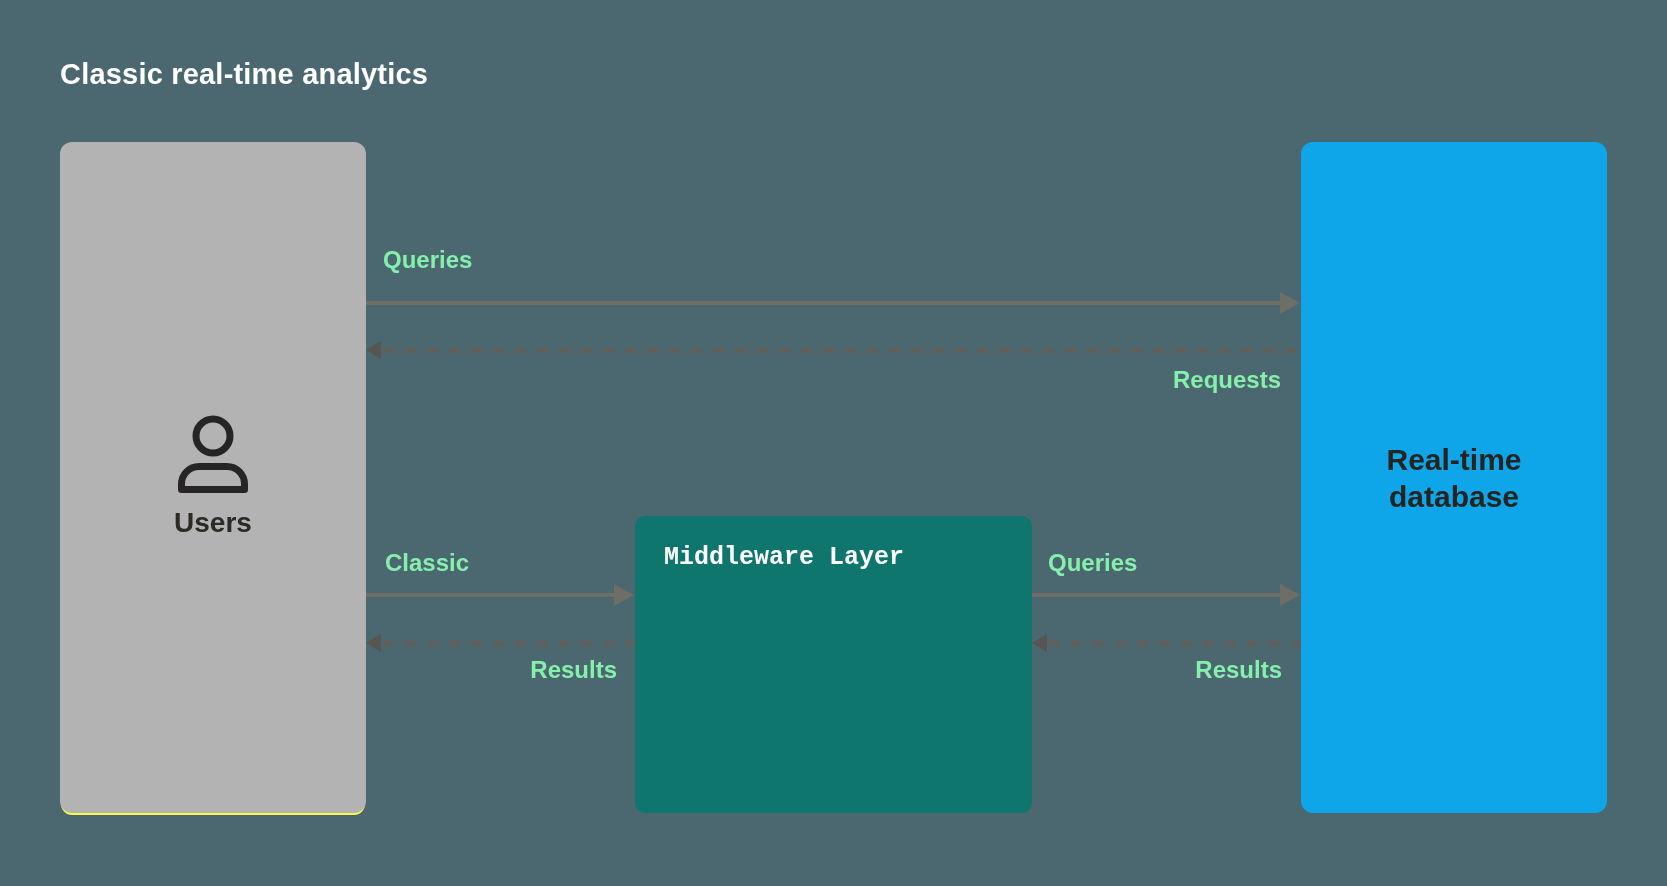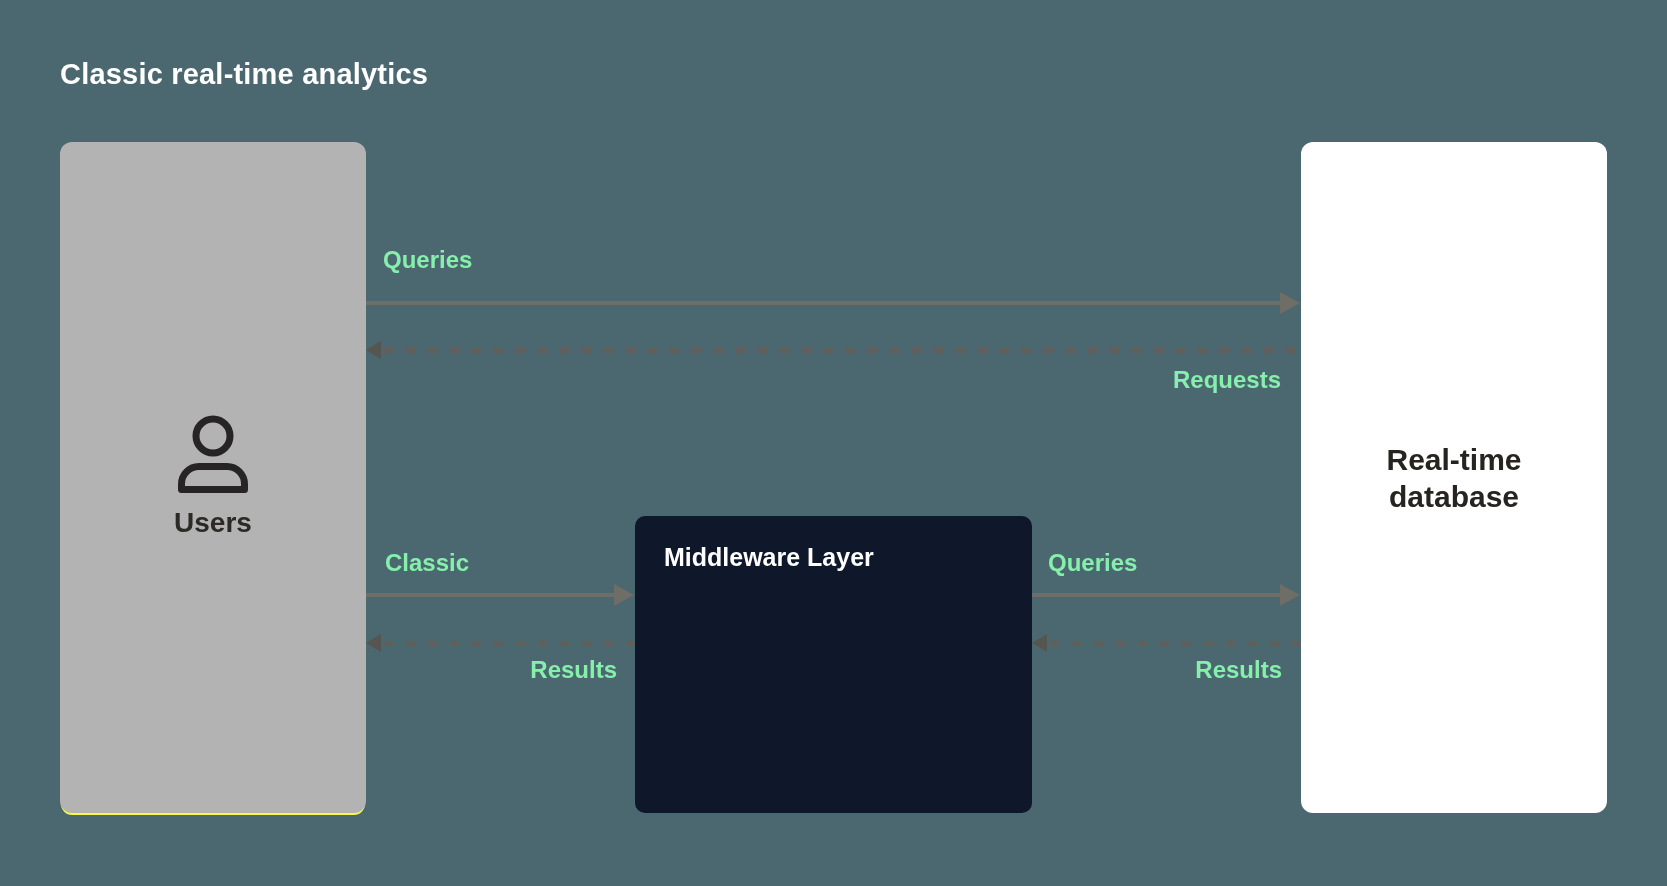--- a/index.html
+++ b/index.html
@@ -27,27 +27,28 @@
   }
   .node-users {
     left: 60px; top: 142px;
     width: 306px; height: 671px;
     background: #b3b3b3;
     box-shadow: 0 3px 0 -1px #f8fa4a;
   }
   .node-middleware {
     left: 635px; top: 516px;
     width: 397px; height: 297px;
-    background: #0f172a;
+    background: #0f766e;
     border-radius: 10px;
+    font-family: Liberation Mono, monospace;
   }
   .node-database {
     left: 1301px; top: 142px;
     width: 306px; height: 671px;
-    background: #ffffff;
+    background: #0ea5e9;
     display: flex;
     align-items: center;
     justify-content: center;
   }
 
   .users-icon-wrap {
     position: absolute;
     left: 50%; top: 273px;
     transform: translateX(-50%);
     width: 70px; height: 78px;

